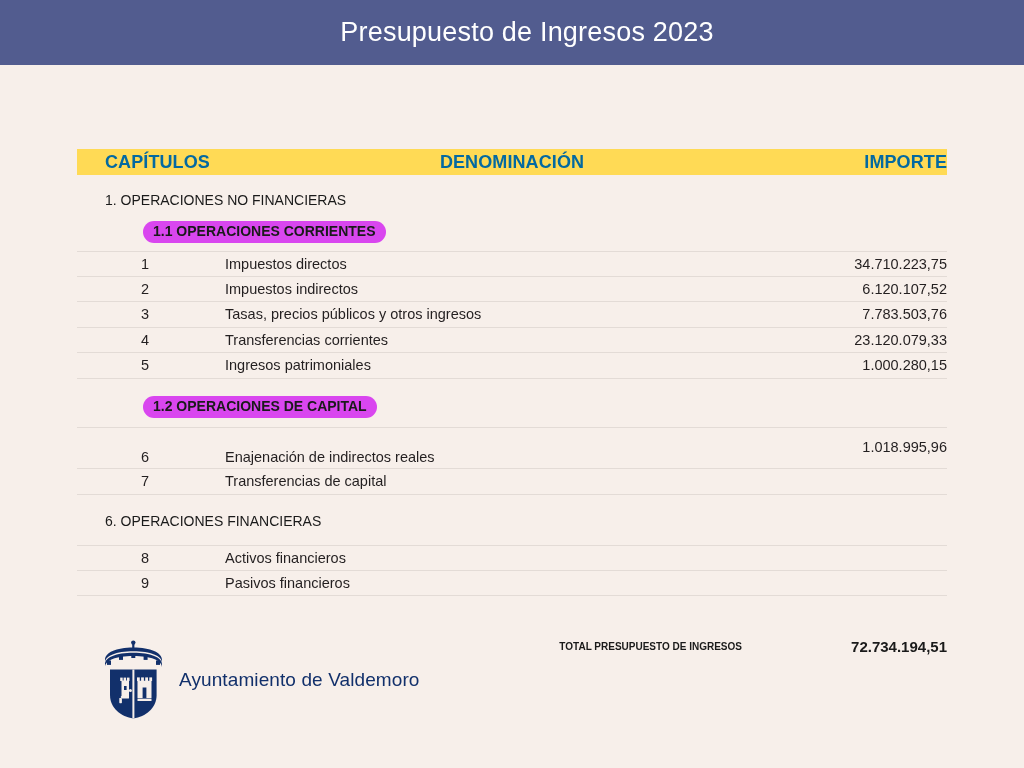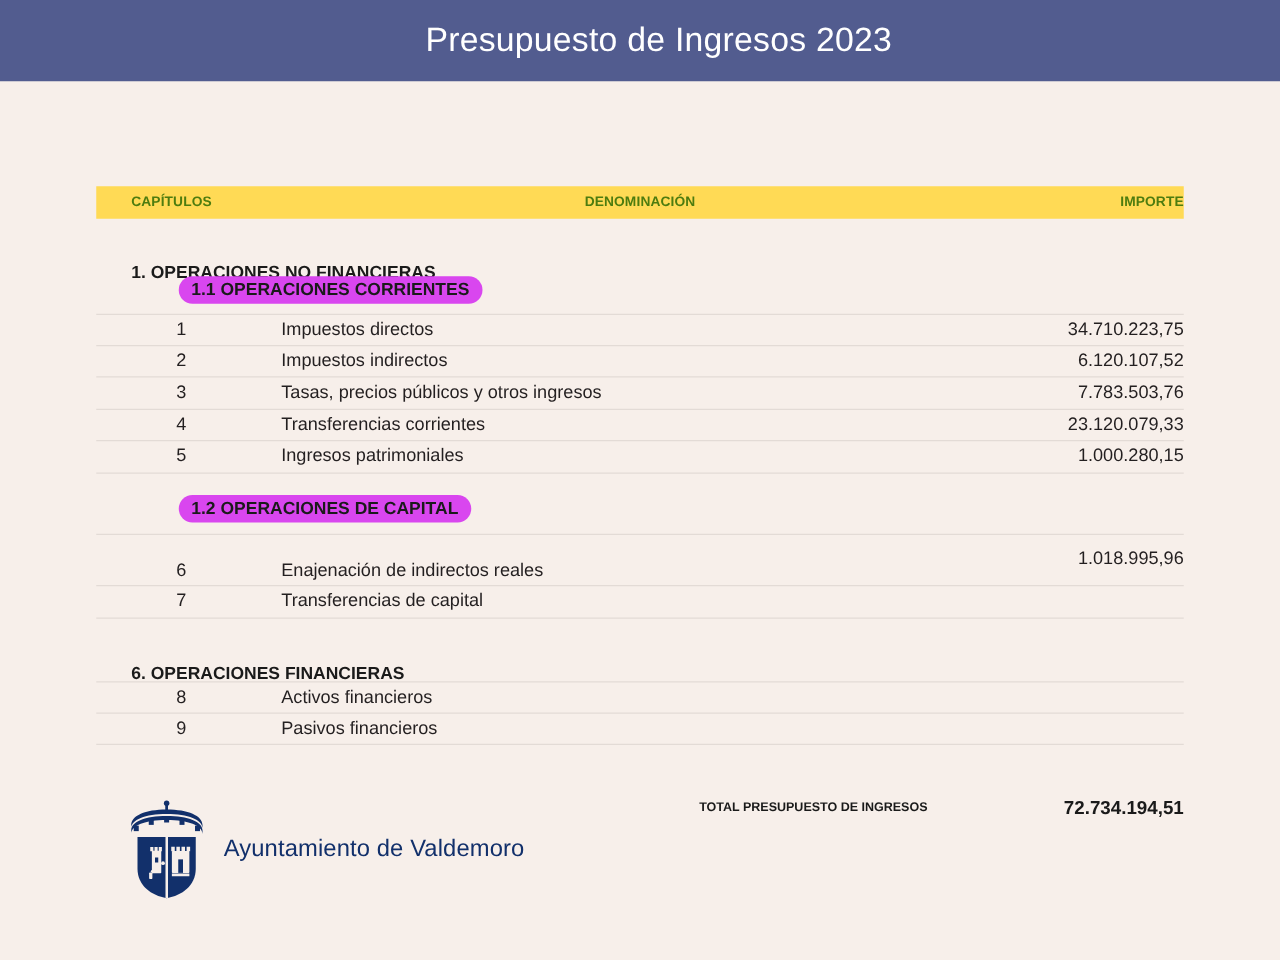--- a/index.html
+++ b/index.html
@@ -49,38 +49,37 @@
   .thead {
     position: relative;
     height: 26px;
     background: #ffda55;
   }
   .th {
     position: absolute;
     top: 0;
     height: 26px;
     line-height: 26px;
-    font-size: 11px;
+    font-size: 18px;
     font-weight: bold;
-    color: #4d7c0f;
+    color: #0369a1;
     letter-spacing: 0.1px;
     white-space: nowrap;
   }
   .th-caps    { left: 28px; }
   .th-denom   { left: 0; width: 870px; text-align: center; }
   .th-importe { right: 0px; text-align: left; }
 
   
   .sec1 {
     font-size: 14px;
-    font-weight: bold;
+    font-weight: normal;
     color: #1a1a1a;
     padding-left: 28px;
     white-space: nowrap;
-    margin-top: 17px;
   }
   .sec1-a { position: absolute; top: 43px; left: 0; }
   .sec1-b { position: absolute; top: 364px; left: 0; }
 
   
   .sec2 {
     position: absolute;
     font-size: 14px;
     font-weight: bold;
     color: #1a1a1a;

